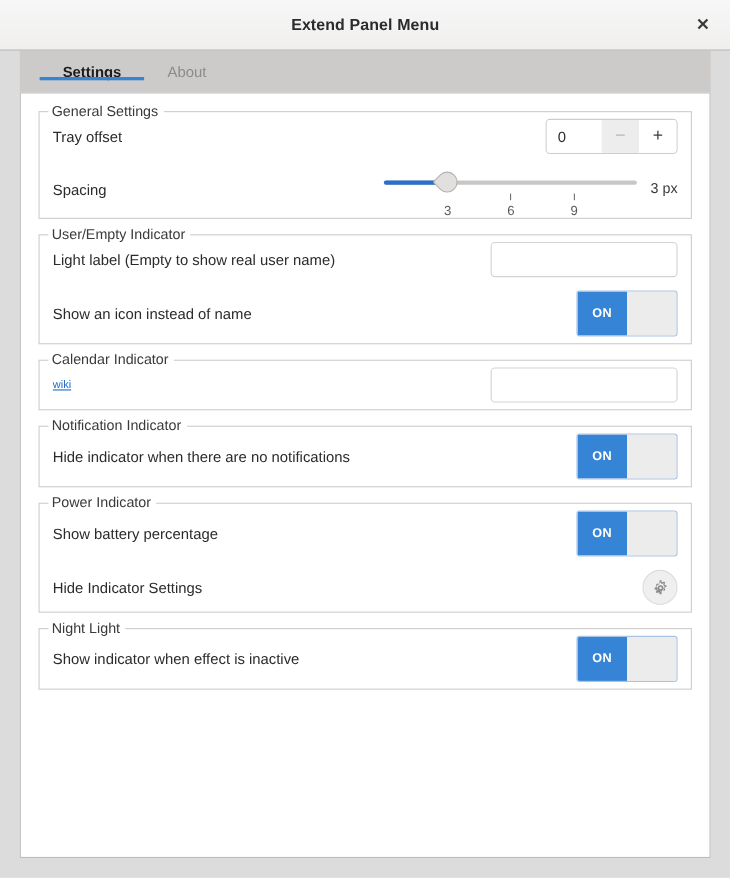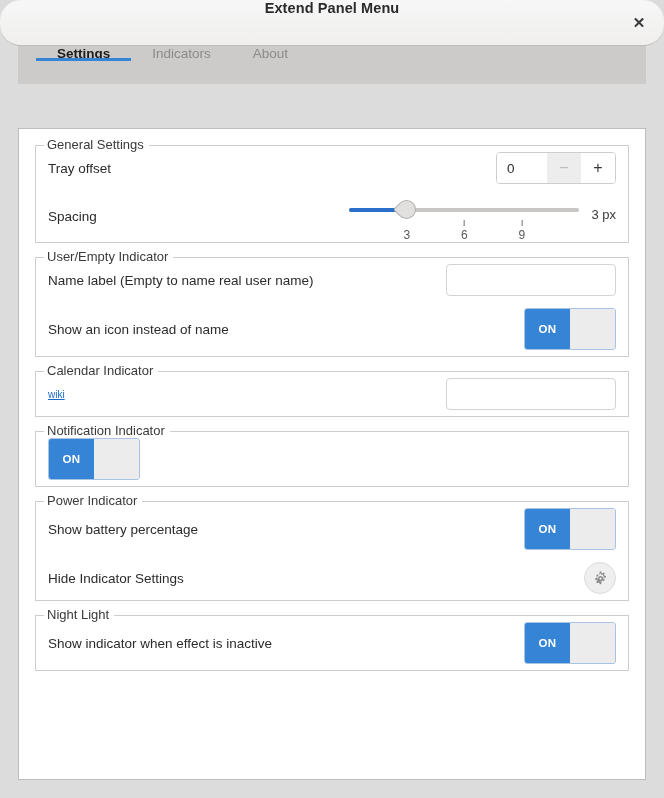--- a/index.html
+++ b/index.html
@@ -25,24 +25,23 @@
     background: #dcdcdc;
   }
 
   
   .titlebar {
     height: 46px;
     flex: 0 0 46px;
     background: linear-gradient(to bottom, #f7f7f7 0%, #f0efee 100%);
     border-bottom: 1px solid #bfbcb8;
     display: flex;
-    align-items: flex-start;
+    align-items: center;
     position: relative;
     padding: 0 14px;
-    border-radius: 21px;
   }
   .titlebar-title {
     flex: 1;
     text-align: center;
     font-size: 14.5px;
     font-weight: bold;
     color: #2b2b2b;
     letter-spacing: 0.1px;
   }
   .close-button {
@@ -68,21 +67,21 @@
     flex: 0 0 38px;
     background: #dcdcdc;
     padding-left: 18px;
     padding-right: 18px;
     display: flex;
   }
   .tabbar {
     flex: 1;
     background: #cdcbc9;
     display: flex;
-    align-items: flex-start;
+    align-items: center;
     padding-left: 18px;
   }
   .tab {
     position: relative;
     display: flex;
     align-items: center;
     padding: 0 21px;
     font-size: 13.5px;
     color: #8d8b88;
     cursor: pointer;
@@ -109,21 +108,20 @@
     padding: 0 18px 18px 18px;
     display: flex;
     min-height: 0;
   }
   .content {
     flex: 1;
     background: #ffffff;
     border: 1px solid #bdbdbd;
     padding: 16px 16px 0 16px;
     overflow: hidden;
-    margin-top: 44px;
   }
 
   
   .frame {
     border: 1px solid #cdcdcd;
     margin-bottom: 14px;
     padding: 0 12px;
     position: relative;
   }
   .frame-legend {
@@ -329,23 +327,20 @@
 
   <div class="titlebar">
     <div class="titlebar-title">Extend Panel Menu</div>
     <div class="close-button">✕</div>
   </div>
 
   <div class="tabbar-wrap">
     <div class="tabbar">
       <div class="tab active">
         <span>Settings</span>
-      </div>
-      <div class="tab">
-        <span>Indicators</span>
       </div>
       <div class="tab">
         <span>About</span>
       </div>
     </div>
   </div>
 
   <div class="content-wrap">
     <div class="content">
 
@@ -377,21 +372,21 @@
             </div>
             <div class="slider-unit">3 px</div>
           </div>
         </div>
       </div>
 
       <div class="frame">
         <div class="frame-legend">User/Empty Indicator</div>
 
         <div class="row">
-          <div class="row-label">Name label (Empty to name real user name)</div>
+          <div class="row-label">Light label (Empty to show real user name)</div>
           <input class="entry" type="text" placeholder="" style="">
         </div>
 
         <div class="row">
           <div class="row-label">Show an icon instead of name</div>
           <div class="switch">
             <div class="switch-on">ON</div>
             <div class="switch-off"></div>
           </div>
         </div>
@@ -403,20 +398,21 @@
         <div class="row">
           <span class="wiki-link">wiki</span>
           <input class="entry" type="text" placeholder="" style="">
         </div>
       </div>
 
       <div class="frame">
         <div class="frame-legend">Notification Indicator</div>
 
         <div class="row">
+          <div class="row-label">Hide indicator when there are no notifications</div>
           <div class="switch">
             <div class="switch-on">ON</div>
             <div class="switch-off"></div>
           </div>
         </div>
       </div>
 
       <div class="frame">
         <div class="frame-legend">Power Indicator</div>
 

